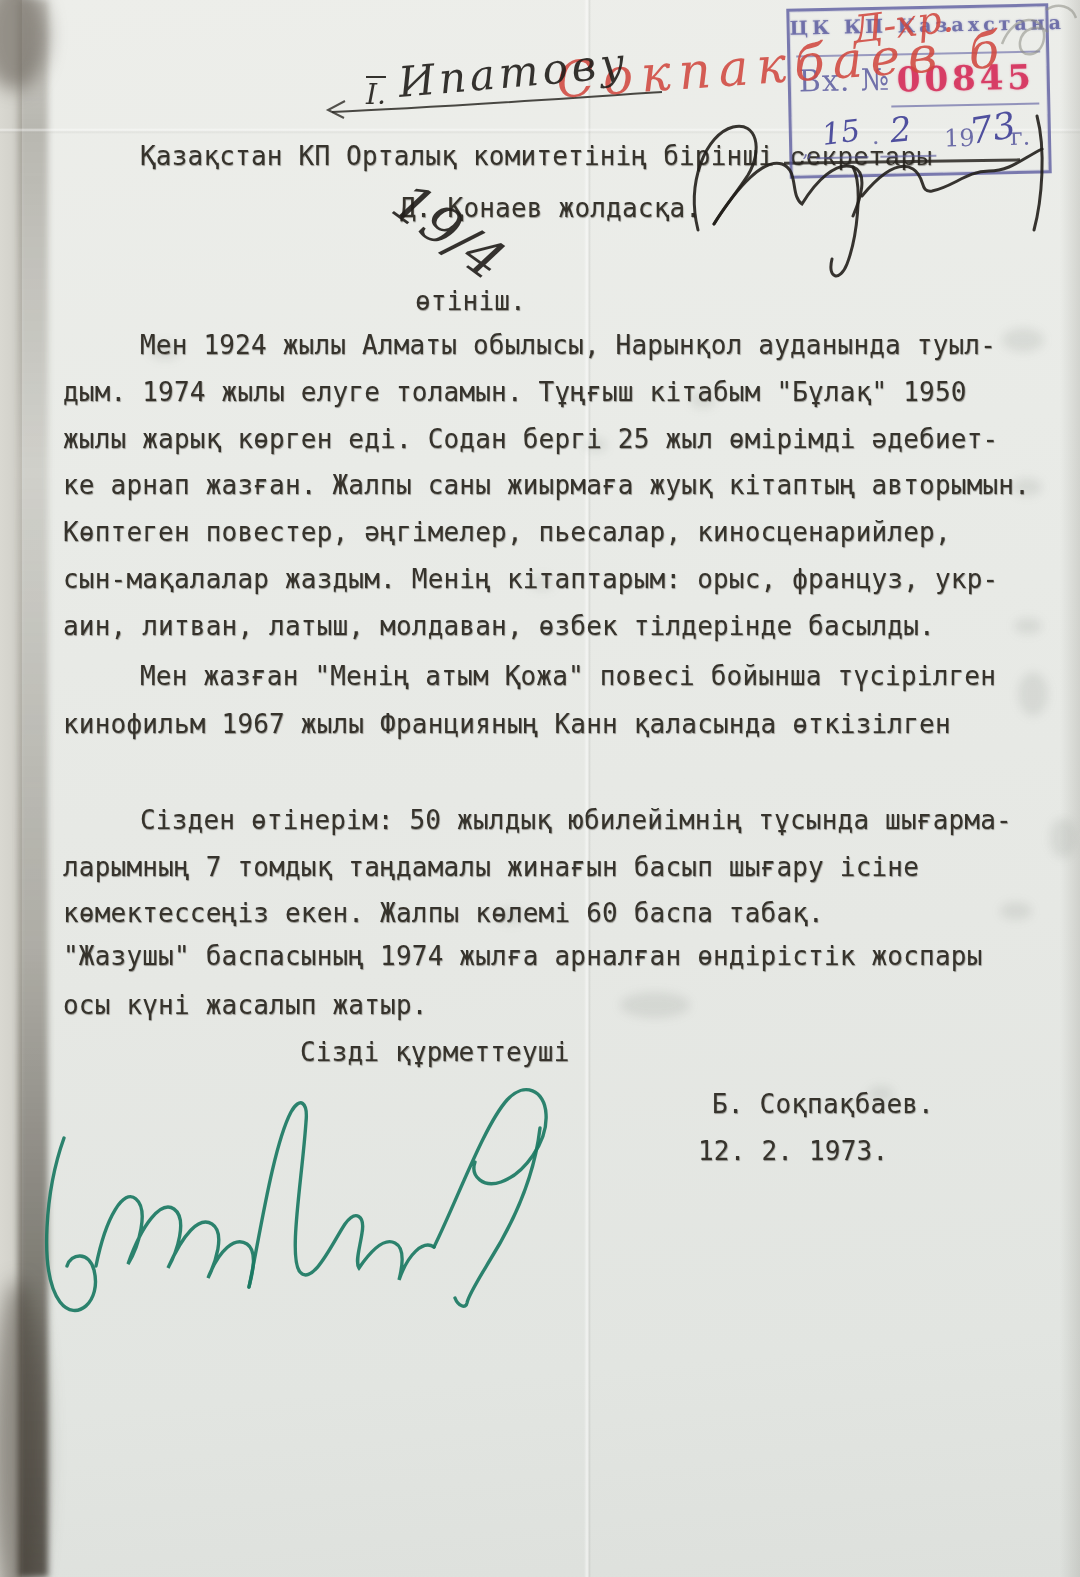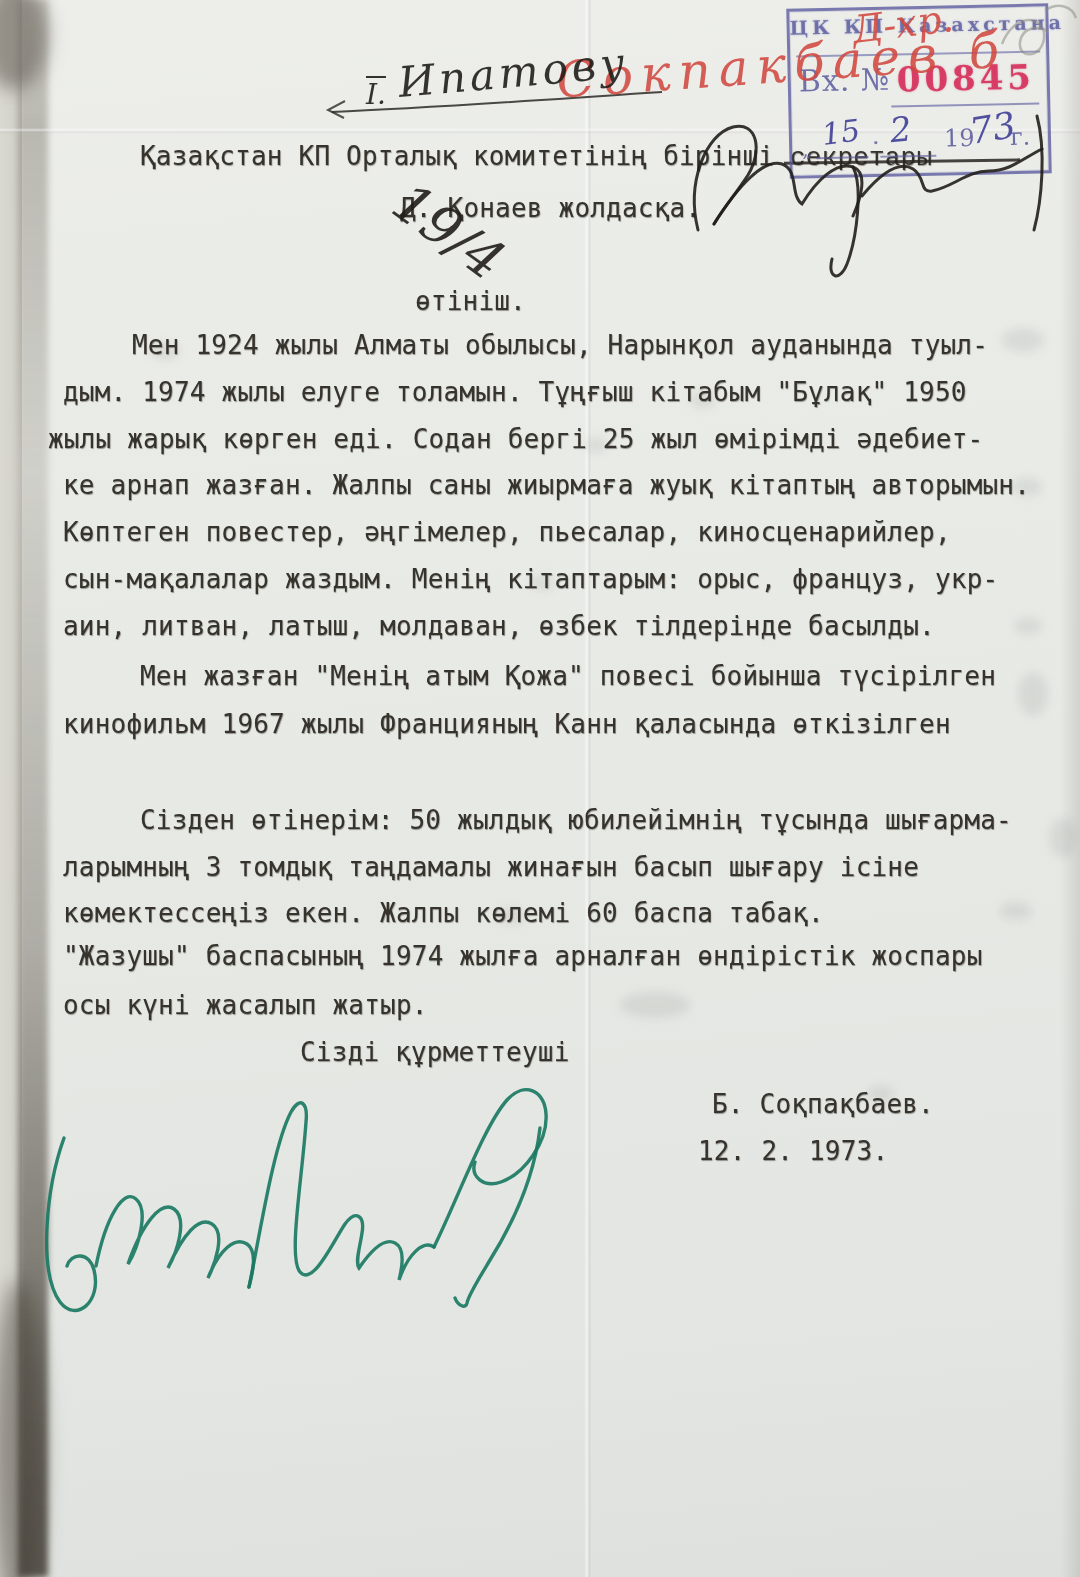--- a/index.html
+++ b/index.html
@@ -88,31 +88,31 @@
   <div class="smudge" style="left:1050px;top:818px;width:26px;height:40px"></div>
   <div class="smudge" style="left:498px;top:908px;width:26px;height:16px"></div>
   <div class="smudge" style="left:1000px;top:902px;width:32px;height:18px"></div>
   <div class="smudge" style="left:620px;top:992px;width:70px;height:26px"></div>
   <div class="smudge" style="left:868px;top:1086px;width:26px;height:16px"></div>
 
   <div class="typed" style="left:140px;top:142px"><span>Қазақстан КП Орталық комитетінің бірінші </span><span class="struck">секретары</span></div>
   <div class="typed" style="left:400px;top:194px">Д. Қонаев жолдасқа.</div>
   <div class="typed" style="left:415px;top:287px">өтініш.</div>
 
-  <div class="typed" style="left:132px;top:331px">Мен 1924 жылы Алматы обылысы, Нарынқол ауданында туыл-</div>
+  <div class="typed" style="left:140px;top:331px">Мен 1924 жылы Алматы обылысы, Нарынқол ауданында туыл-</div>
   <div class="typed" style="left:63px;top:378px">дым. 1974 жылы елуге толамын. Тұңғыш кітабым "Бұлақ" 1950</div>
-  <div class="typed" style="left:48px;top:425px">жылы жарық көрген еді. Содан бергі 25 жыл өмірімді әдебиет-</div>
+  <div class="typed" style="left:63px;top:425px">жылы жарық көрген еді. Содан бергі 25 жыл өмірімді әдебиет-</div>
   <div class="typed" style="left:63px;top:471px">ке арнап жазған. Жалпы саны жиырмаға жуық кітаптың авторымын.</div>
   <div class="typed" style="left:63px;top:518px">Көптеген повестер, әңгімелер, пьесалар, киносценарийлер,</div>
   <div class="typed" style="left:63px;top:565px">сын-мақалалар жаздым. Менің кітаптарым: орыс, француз, укр-</div>
   <div class="typed" style="left:63px;top:612px">аин, литван, латыш, молдаван, өзбек тілдерінде басылды.</div>
   <div class="typed" style="left:140px;top:662px">Мен жазған "Менің атым Қожа" повесі бойынша түсірілген</div>
   <div class="typed" style="left:63px;top:710px">кинофильм 1967 жылы Францияның Канн қаласында өткізілген</div>
   <div class="typed" style="left:140px;top:806px">Сізден өтінерім: 50 жылдық юбилейімнің тұсында шығарма-</div>
-  <div class="typed" style="left:63px;top:853px">ларымның 3 томдық таңдамалы жинағын басып шығару ісіне</div>
+  <div class="typed" style="left:63px;top:853px">ларымның 7 томдық таңдамалы жинағын басып шығару ісіне</div>
   <div class="typed" style="left:63px;top:899px">көмектессеңіз екен. Жалпы көлемі 60 баспа табақ.</div>
   <div class="typed" style="left:63px;top:942px">"Жазушы" баспасының 1974 жылға арналған өндірістік жоспары</div>
   <div class="typed" style="left:63px;top:991px">осы күні жасалып жатыр.</div>
 
   <div class="typed" style="left:300px;top:1038px">Сізді құрметтеуші</div>
   <div class="typed" style="left:712px;top:1090px">Б. Соқпақбаев.</div>
   <div class="typed" style="left:698px;top:1137px">12. 2. 1973.</div>
 
   <div class="stamp">
     <div class="stamp-org">ЦК КП Казахстана</div>

